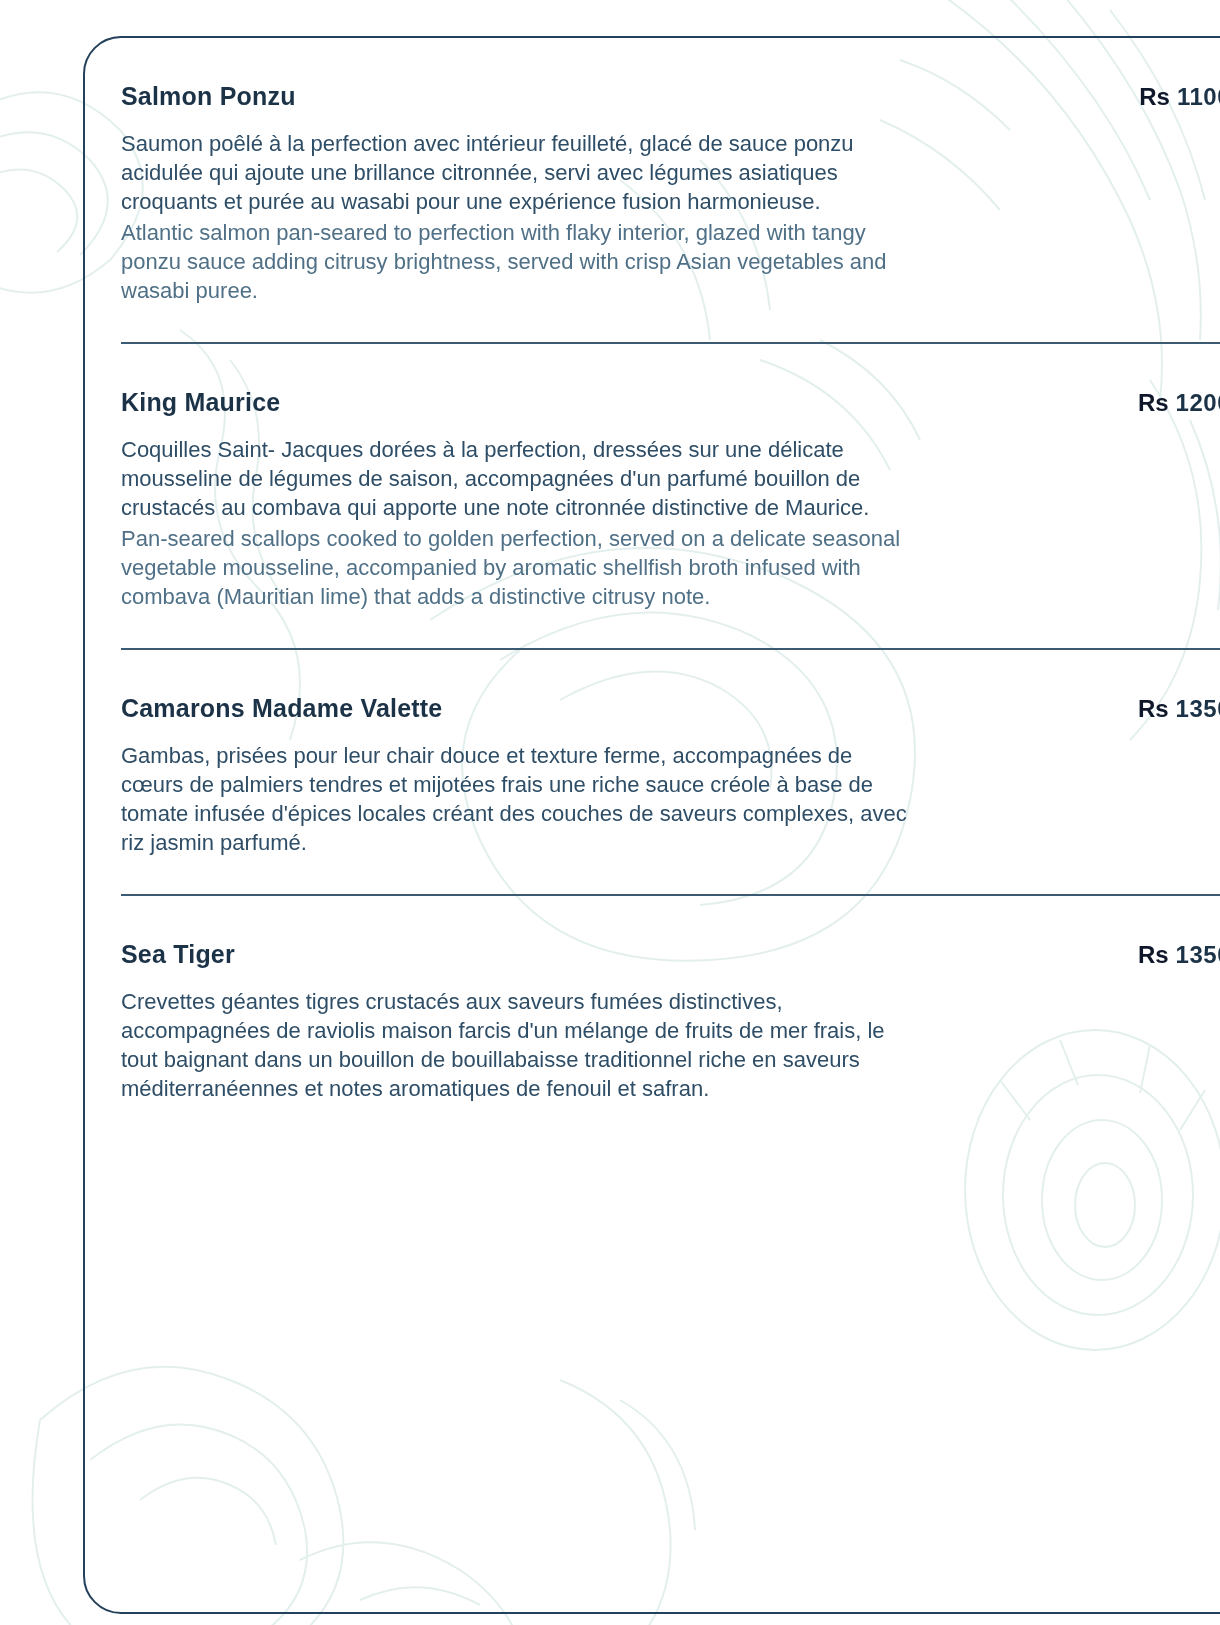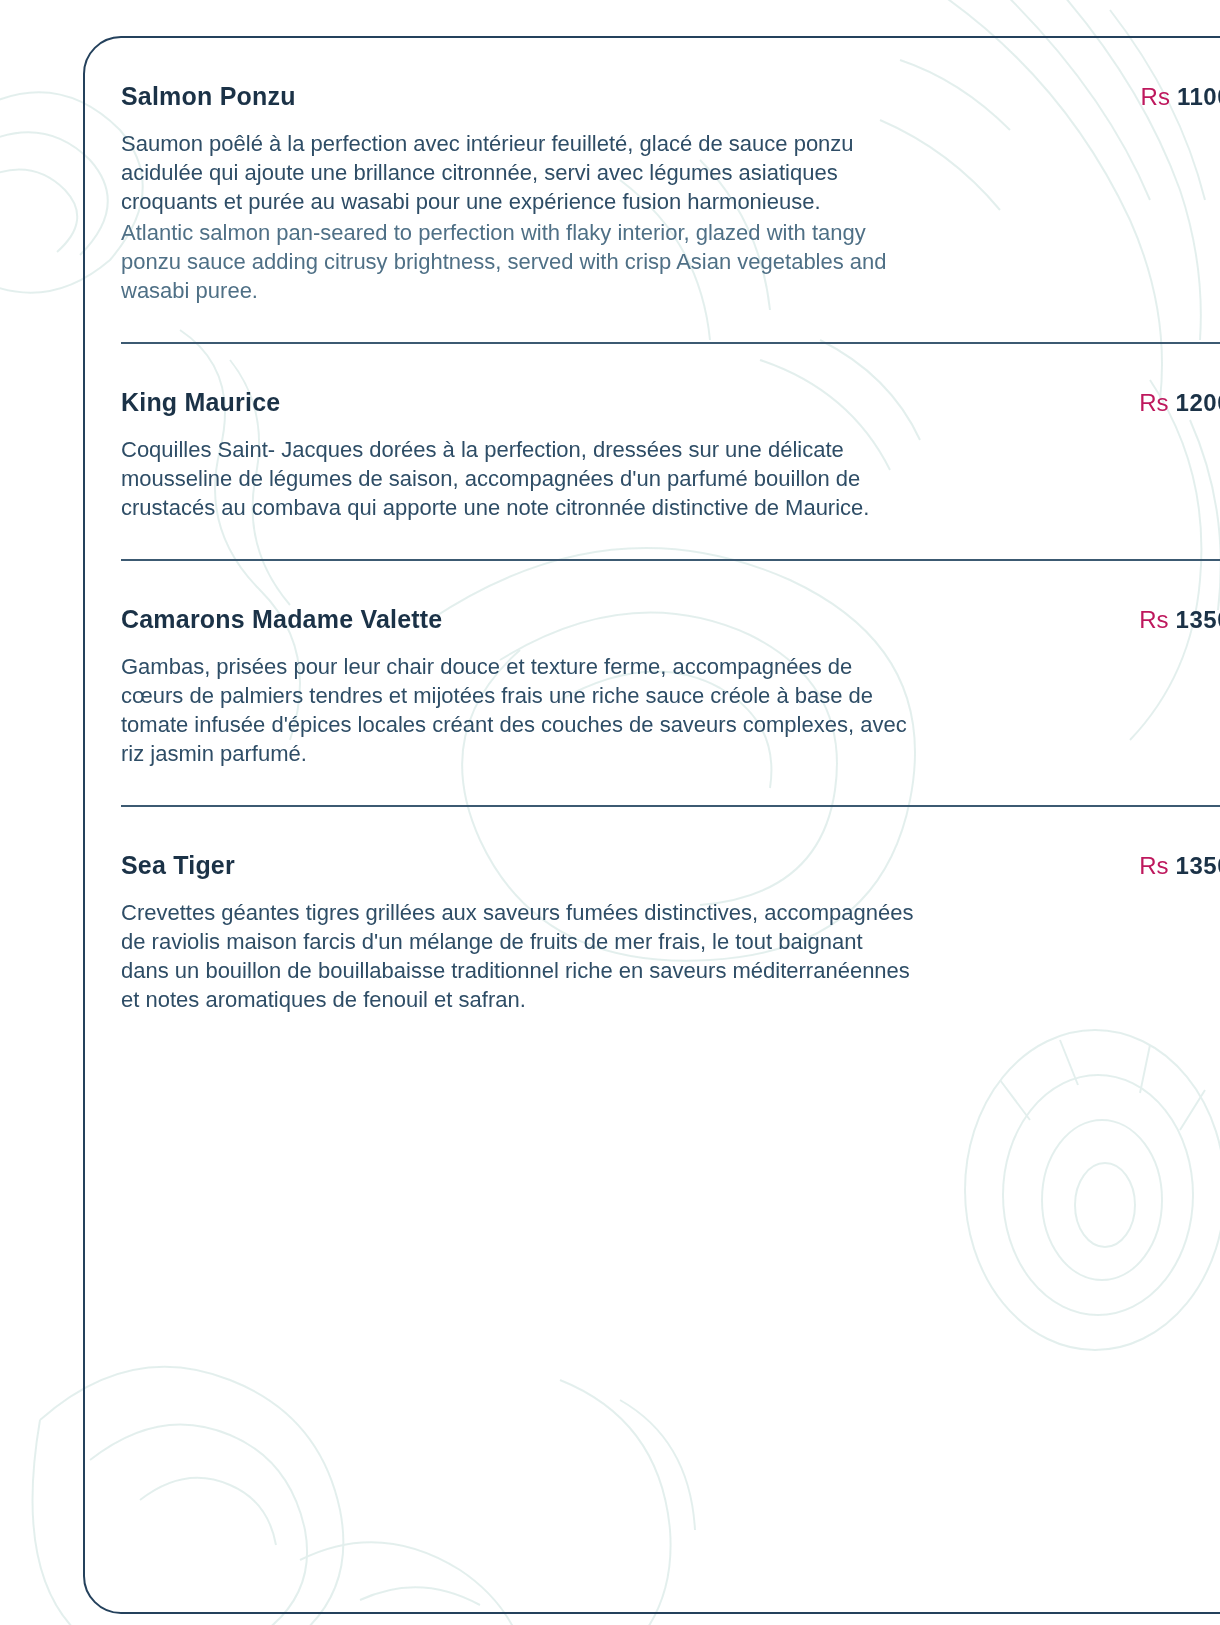--- a/index.html
+++ b/index.html
@@ -44,23 +44,23 @@
     font-weight: 700;
     color: #1b3247;
     letter-spacing: 0.2px;
   }
   .item-price {
     font-size: 24px;
     color: #1b3247;
     white-space: nowrap;
   }
   .item-price .cur {
-    font-weight: 400;
+    font-weight: 700;
     margin-right: 7px;
-    color: #be185d;
+    color: #0f172a;
   }
   .item-price .amt {
     font-weight: 700;
     letter-spacing: 0.5px;
   }
   .desc-fr {
     margin: 18px 0 0 0;
     max-width: 795px;
     font-size: 22px;
     line-height: 29px;
@@ -144,20 +144,21 @@
     <hr class="item-divider">
 
     <section class="menu-item">
       <div class="item-header">
         <h3 class="item-name">King Maurice</h3>
         <div class="item-price">
           <span class="cur">Rs</span><span class="amt">1200</span>
         </div>
       </div>
       <p class="desc-fr">Coquilles Saint- Jacques dorées à la perfection, dressées sur une délicate mousseline de légumes de saison, accompagnées d'un parfumé bouillon de crustacés au combava qui apporte une note citronnée distinctive de Maurice.</p>
+      <p class="desc-en">Pan-seared scallops cooked to golden perfection, served on a delicate seasonal vegetable mousseline, accompanied by aromatic shellfish broth infused with combava (Mauritian lime) that adds a distinctive citrusy note.</p>
     </section>
 
     <hr class="item-divider">
 
     <section class="menu-item">
       <div class="item-header">
         <h3 class="item-name">Camarons Madame Valette</h3>
         <div class="item-price">
           <span class="cur">Rs</span><span class="amt">1350</span>
         </div>
@@ -167,17 +168,17 @@
 
     <hr class="item-divider">
 
     <section class="menu-item">
       <div class="item-header">
         <h3 class="item-name">Sea Tiger</h3>
         <div class="item-price">
           <span class="cur">Rs</span><span class="amt">1350</span>
         </div>
       </div>
-      <p class="desc-fr">Crevettes géantes tigres grillées aux saveurs fumées distinctives, accompagnées de raviolis maison farcis d'un mélange de fruits de mer frais, le tout baignant dans un bouillon de bouillabaisse traditionnel riche en saveurs méditerranéennes et notes aromatiques de fenouil et safran.</p>
+      <p class="desc-fr">Crevettes géantes tigres crustacés aux saveurs fumées distinctives, accompagnées de raviolis maison farcis d'un mélange de fruits de mer frais, le tout baignant dans un bouillon de bouillabaisse traditionnel riche en saveurs méditerranéennes et notes aromatiques de fenouil et safran.</p>
     </section>
 
   </div>
 </div>
 
 </body></html>

